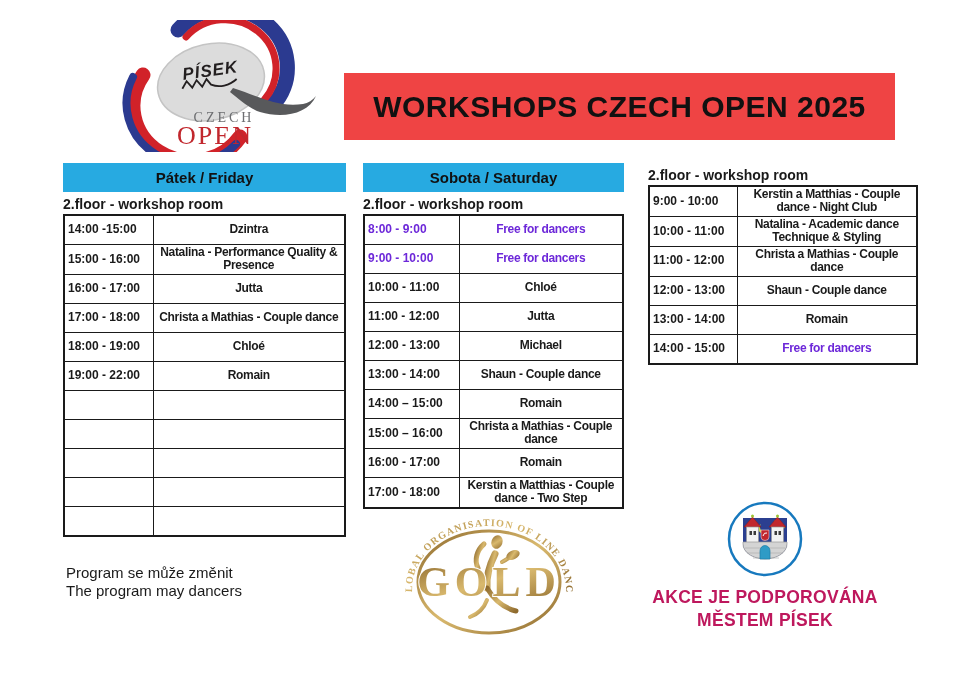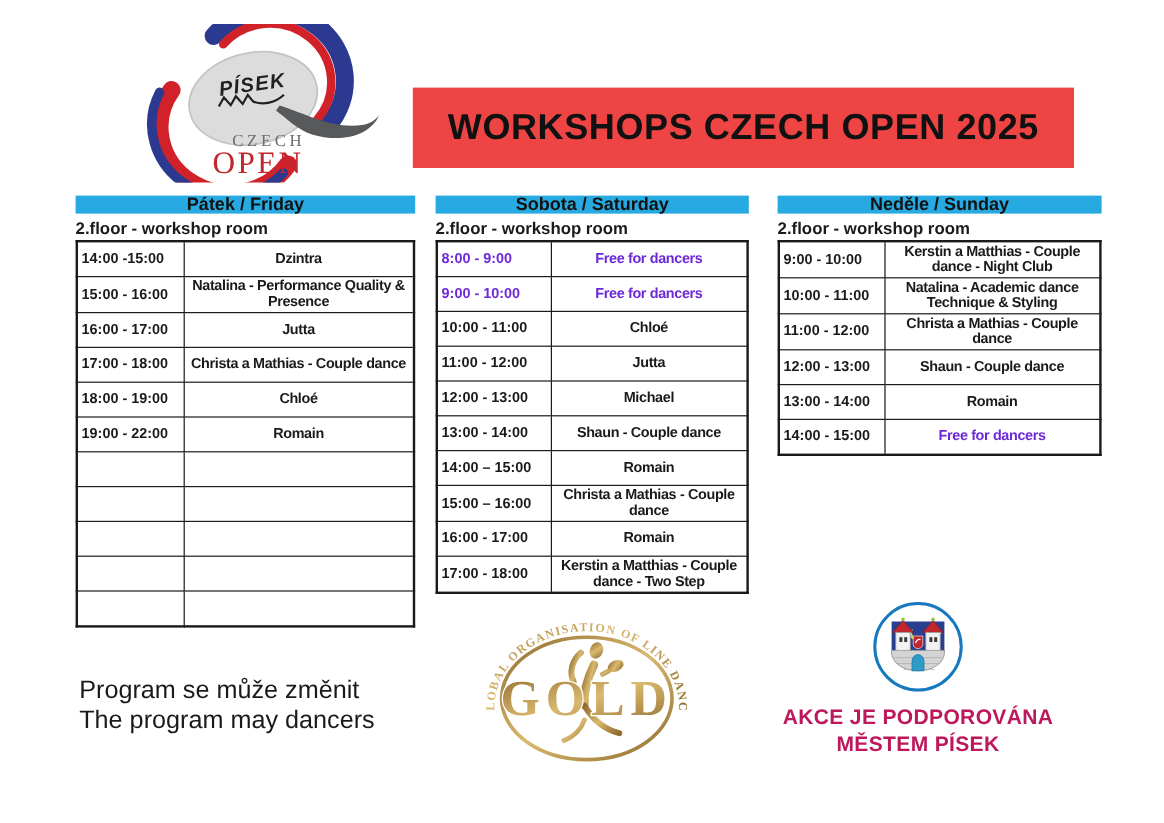--- a/index.html
+++ b/index.html
@@ -14,38 +14,38 @@
     font-weight:700;font-size:30px;letter-spacing:0.5px;color:#111;
   }
   
   .pisek-logo{position:absolute;left:108px;top:20px;width:210px;height:132px;}
   
   .col{position:absolute;top:163px;}
   .col-fri{left:63px;width:283px;}
   .col-sat{left:363px;width:261px;}
   .col-sun{left:648px;width:270px;}
   .day-header{
-    height:15px;background:#27AAE1;display:flex;align-items:center;justify-content:center;
+    height:29px;background:#27AAE1;display:flex;align-items:center;justify-content:center;
     font-weight:700;font-size:15px;color:#111;
   }
   .room{font-weight:700;font-size:14px;margin:4px 0 2px 0;}
   table.sched{border-collapse:collapse;table-layout:fixed;width:100%;border:2px solid #1a1a1a;}
   table.sched td{
     border:1.5px solid #1a1a1a;padding:1px 3px;height:26px;
     font-weight:700;font-size:12px;line-height:1.12;vertical-align:middle;
     overflow:hidden;
   }
   td.c-time{text-align:left;padding-left:4px;}
   td.c-val{text-align:center;letter-spacing:-0.3px;}
   td.muted{color:#6d28d9;}
   .col-fri col.tcol{width:89px;}
   .col-sat col.tcol{width:95px;}
   .col-sun col.tcol{width:88px;}
   
-  .note{position:absolute;left:66px;top:564px;font-size:21px;line-height:1.18;color:#1a1a1a;}
+  .note{position:absolute;left:66px;top:564px;font-size:15px;line-height:1.18;color:#1a1a1a;}
   .gold-logo{position:absolute;left:398px;top:502px;width:182px;height:136px;}
   .support{position:absolute;left:645px;top:500px;width:240px;text-align:center;}
   .support svg{display:block;margin:0 auto;}
   .support-text{margin-top:4px;font-weight:700;font-size:17.5px;line-height:1.3;color:#be185d;letter-spacing:0.3px;}
 </style>
 </head>
 <body>
 
 <div class="page">
 
@@ -170,21 +170,20 @@
           </tr>
           <tr>
             <td class="c-time">17:00 - 18:00</td>
             <td class="c-val">Kerstin a Matthias - Couple dance - Two Step</td>
           </tr>
         </tbody>
     </table>
   </section>
 
   <section class="col col-sun">
-    <div class="day-header">Neděle / Sunday</div>
     <div class="room">2.floor - workshop room</div>
     <table class="sched">
       <colgroup>
           <col class="tcol">
           <col>
         </colgroup>
       <tbody>
           <tr>
             <td class="c-time">9:00 - 10:00</td>
             <td class="c-val">Kerstin a Matthias - Couple dance - Night Club</td>

